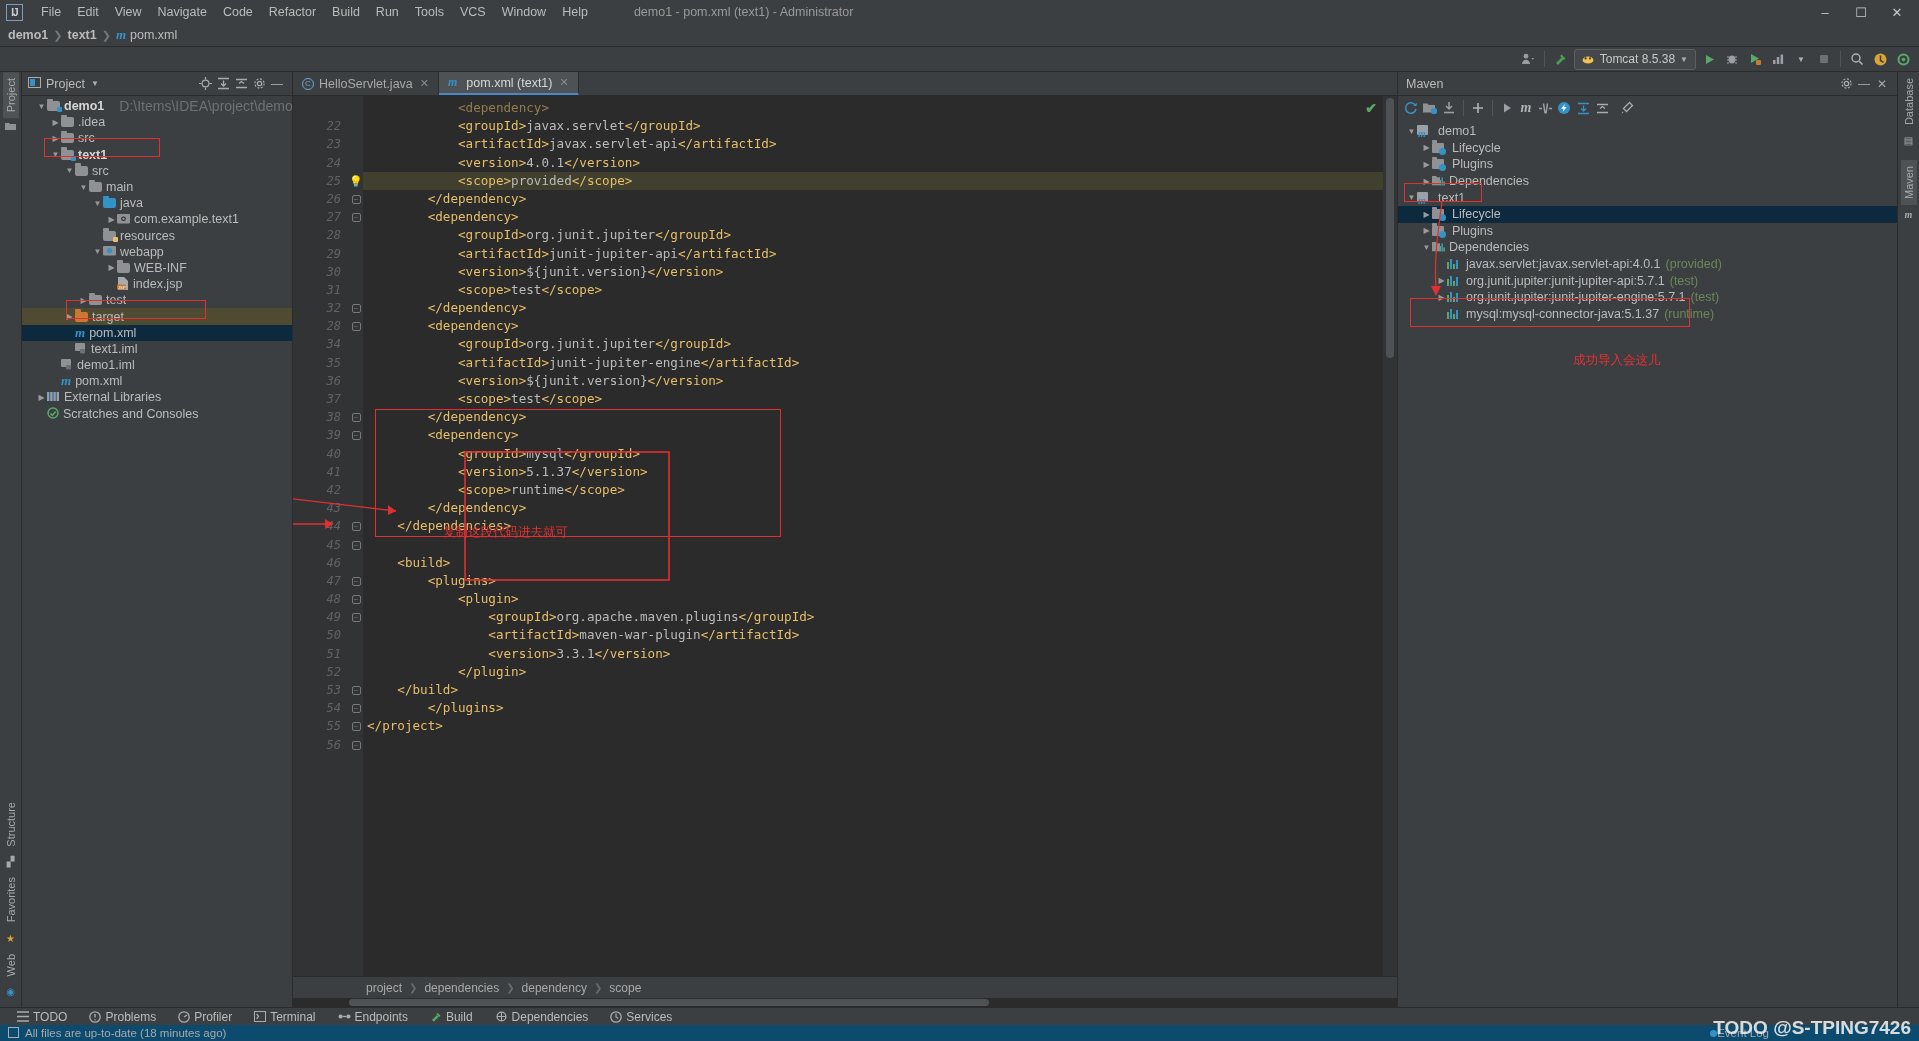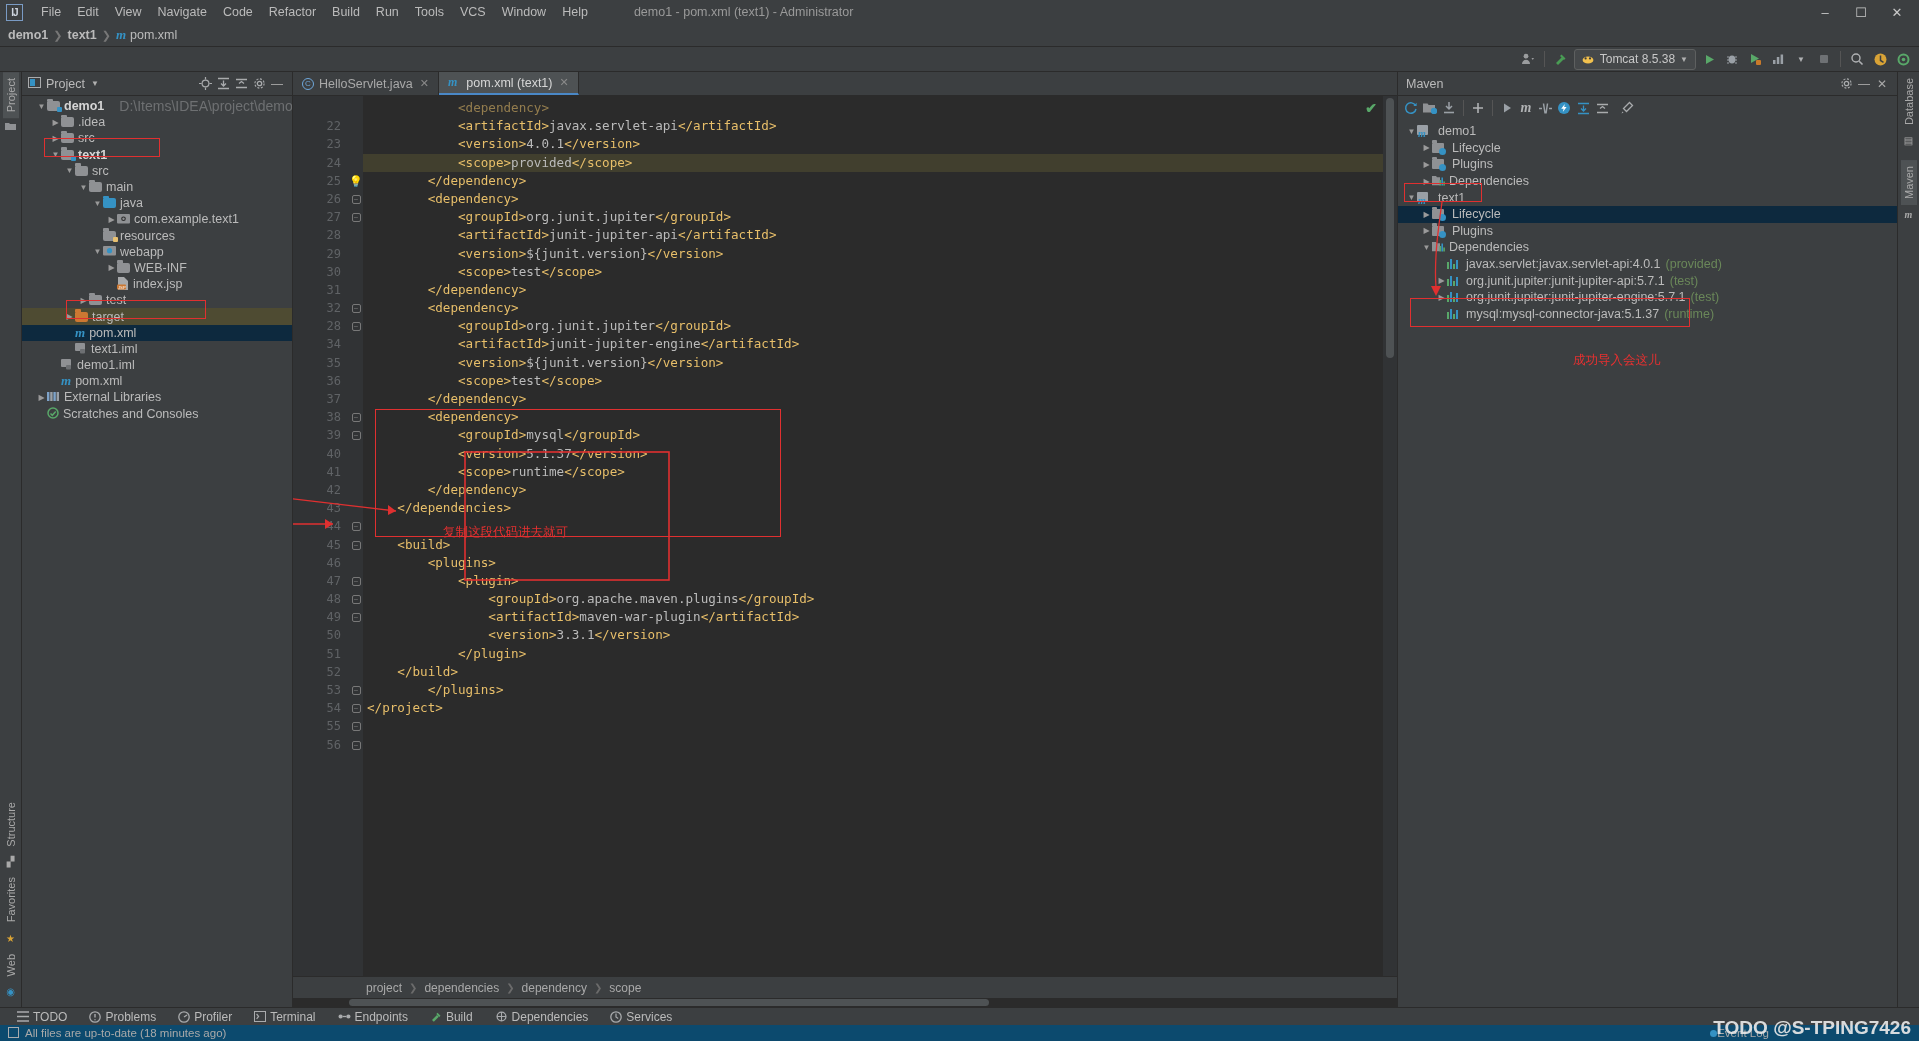--- a/index.html
+++ b/index.html
@@ -95,21 +95,21 @@
   
   #editor-wrap{flex:1;display:flex;flex-direction:column;min-width:0;background:#2b2b2b;}
   #tabbar{height:24px;background:#3c3f41;display:flex;align-items:stretch;border-bottom:1px solid #2b2b2b;}
   .etab{display:flex;align-items:center;gap:5px;padding:0 9px;font-size:12.5px;color:#a9a9a9;border-right:1px solid #2b2b2b;}
   .etab.active{background:#4e5254;color:#d6d6d6;border-bottom:2px solid #4a88c7;}
   .etab .x{color:#8a8a8a;font-size:11px;margin-left:2px;}
   .c-icon{color:#b5b5b5;font-size:11px;border:1.3px solid #6fa8dc;border-radius:50%;width:12px;height:12px;
           display:flex;align-items:center;justify-content:center;font-size:8px;color:#6fa8dc;}
   #editor{flex:1;display:flex;position:relative;overflow:hidden;background:#2b2b2b;}
   #gutter{width:56px;background:#313335;flex:none;position:relative;padding-top:3px;text-align:right;}
-  .ln{height:18.2px;line-height:18.2px;color:#606366;font-size:12px;padding-right:8px;font-family:"DejaVu Sans Mono",monospace;}
+  .ln{height:18.2px;line-height:18.2px;color:#606366;font-size:12px;padding-right:8px;font-family:"DejaVu Sans Mono",monospace;font-style:italic;}
   #foldcol{width:14px;background:#313335;flex:none;padding-top:3px;}
   .fmark{height:18.2px;line-height:18.2px;text-align:center;color:#787878;font-size:9px;}
   #code{flex:1;padding-top:3px;position:relative;overflow:hidden;font-family:"DejaVu Sans Mono",monospace;font-size:12.6px;}
   .cl{height:18.2px;line-height:18.2px;white-space:pre;padding-left:4px;}
   .tag{color:#e8bf6a;} .warn-bg{background:#413f2e;}
   #scrollbar-col{width:14px;background:#313335;position:relative;flex:none;}
   #sb-thumb{position:absolute;top:2px;left:3px;width:8px;height:260px;background:#4e5254;border-radius:4px;}
   #check{position:absolute;right:20px;top:4px;color:#59a869;font-size:14px;font-weight:bold;}
 
   #breadcrumbs{height:22px;background:#3c3f41;display:flex;align-items:center;padding-left:70px;
@@ -532,20 +532,21 @@
           <div class="fmark"></div>
           <div class="fmark"></div>
           <div class="fmark"></div>
           <div class="fmark"><span style="display:inline-block;width:9px;height:9px;border:1px solid #787878;border-radius:2px;line-height:7px;font-size:8px">−</span></div>
           <div class="fmark"><span style="display:inline-block;width:9px;height:9px;border:1px solid #787878;border-radius:2px;line-height:7px;font-size:8px">−</span></div>
           <div class="fmark"><span style="display:inline-block;width:9px;height:9px;border:1px solid #787878;border-radius:2px;line-height:7px;font-size:8px">−</span></div>
           <div class="fmark"><span style="display:inline-block;width:9px;height:9px;border:1px solid #787878;border-radius:2px;line-height:7px;font-size:8px">−</span></div>
         </div>
       <div id="code">
           <div class="cl" style="opacity: 0.55;">            <span class="tag">&lt;dependency&gt;</span></div>
+          <div class="cl">            <span class="tag">&lt;groupId&gt;</span>javax.servlet<span class="tag">&lt;/groupId&gt;</span></div>
           <div class="cl">            <span class="tag">&lt;artifactId&gt;</span>javax.servlet-api<span class="tag">&lt;/artifactId&gt;</span></div>
           <div class="cl">            <span class="tag">&lt;version&gt;</span>4.0.1<span class="tag">&lt;/version&gt;</span></div>
           <div class="cl warn-bg">            <span class="tag">&lt;scope&gt;</span>provided<span class="tag">&lt;/scope&gt;</span></div>
           <div class="cl">        <span class="tag">&lt;/dependency&gt;</span></div>
           <div class="cl">        <span class="tag">&lt;dependency&gt;</span></div>
           <div class="cl">            <span class="tag">&lt;groupId&gt;</span>org.junit.jupiter<span class="tag">&lt;/groupId&gt;</span></div>
           <div class="cl">            <span class="tag">&lt;artifactId&gt;</span>junit-jupiter-api<span class="tag">&lt;/artifactId&gt;</span></div>
           <div class="cl">            <span class="tag">&lt;version&gt;</span>${junit.version}<span class="tag">&lt;/version&gt;</span></div>
           <div class="cl">            <span class="tag">&lt;scope&gt;</span>test<span class="tag">&lt;/scope&gt;</span></div>
           <div class="cl">        <span class="tag">&lt;/dependency&gt;</span></div>

